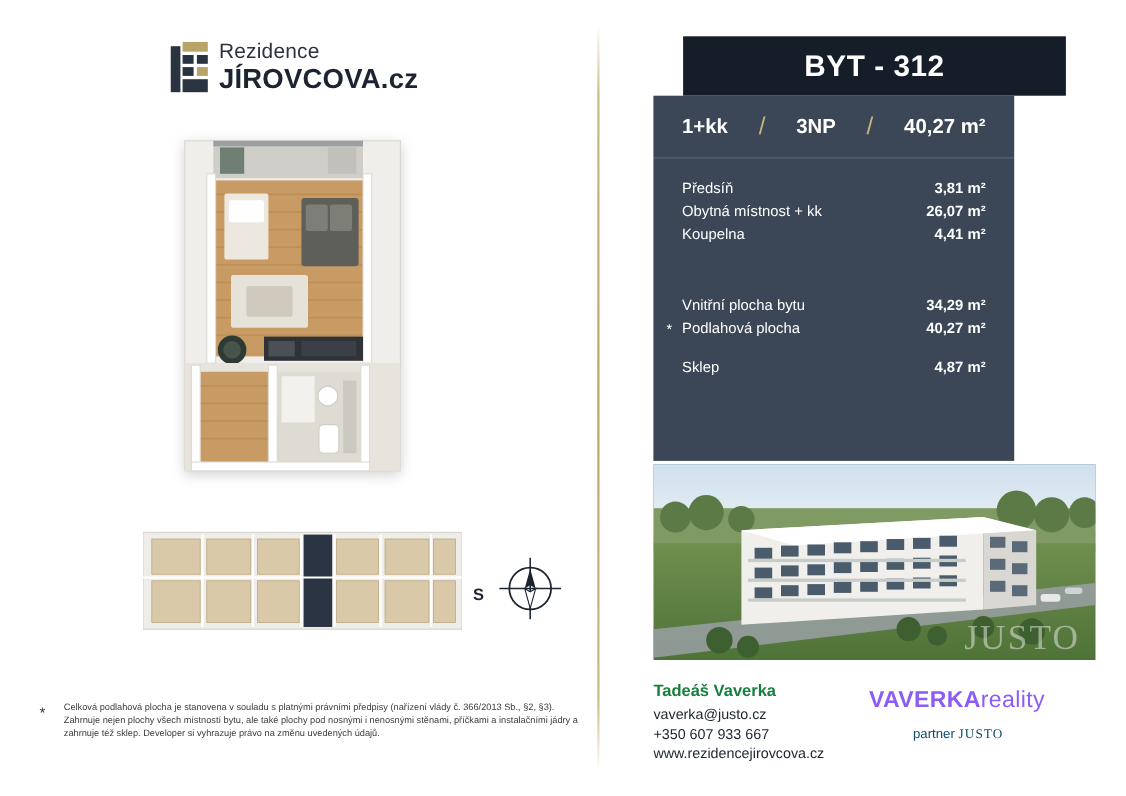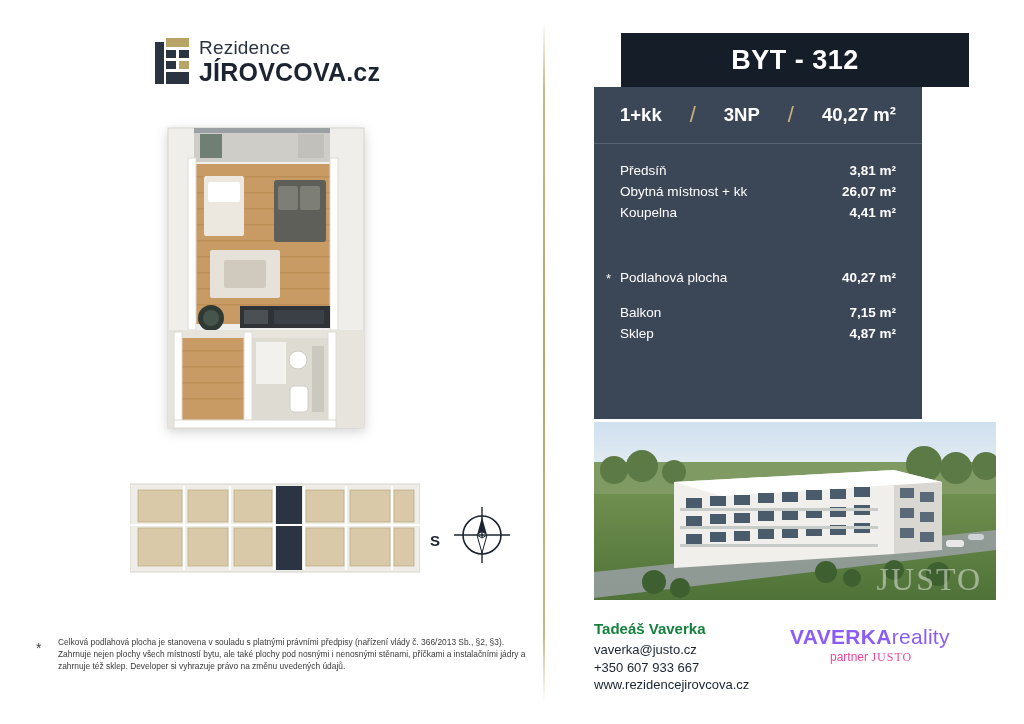--- a/index.html
+++ b/index.html
@@ -102,21 +102,21 @@
   }
 
   .contact { position:absolute; left:594px; top:620px; }
   .contact .name { font-size:15px; font-weight:bold; color:#15803d; margin-bottom:4px;}
   .contact .line { font-size:13px; color:#1b2430; line-height:17.5px; }
 
   .vaverka { position:absolute; left:790px; top:625px; width:200px; text-align:left; }
   .vaverka .v1 { font-size:21px; letter-spacing:.3px; color:#8b5cf6; }
   .vaverka .v1 b { font-weight:bold; }
   .vaverka .v1 span { font-weight:normal; }
-  .vaverka .v2 { font-size:12px; color:#ec4899; margin-top:1px; padding-left:40px;}
+  .vaverka .v2 { font-size:12px; color:#0c4a6e; margin-top:11px; padding-left:40px;}
   .vaverka .v2 .justo { font-family:"Liberation Serif", serif; letter-spacing:1px; }
 </style>
 </head>
 <body>
 
 <div class="page">
 
   <div class="v-divider"></div>
 
   <div class="left">
@@ -280,31 +280,31 @@
           <span class="val">26,07 m²</span>
         </div>
         <div class="row">
           <span class="label">Koupelna</span>
           <span class="val">4,41 m²</span>
         </div>
 
         <div class="gap-lg"></div>
 
         <div class="row">
+          <span class="label">Vnitřní plocha bytu</span>
+          <span class="val">34,29 m²</span>
+        </div>
+        <div class="row">
           <span class="asterisk">*</span>
           <span class="label">Podlahová plocha</span>
           <span class="val">40,27 m²</span>
         </div>
 
         <div class="gap-sm"></div>
 
-        <div class="row">
-          <span class="label">Balkon</span>
-          <span class="val">7,15 m²</span>
-        </div>
         <div class="row">
           <span class="label">Sklep</span>
           <span class="val">4,87 m²</span>
         </div>
       </div>
     </div>
 
     <div class="photo">
       <svg width="402" height="178" viewBox="0 0 402 178" preserveAspectRatio="none">
         <defs>

